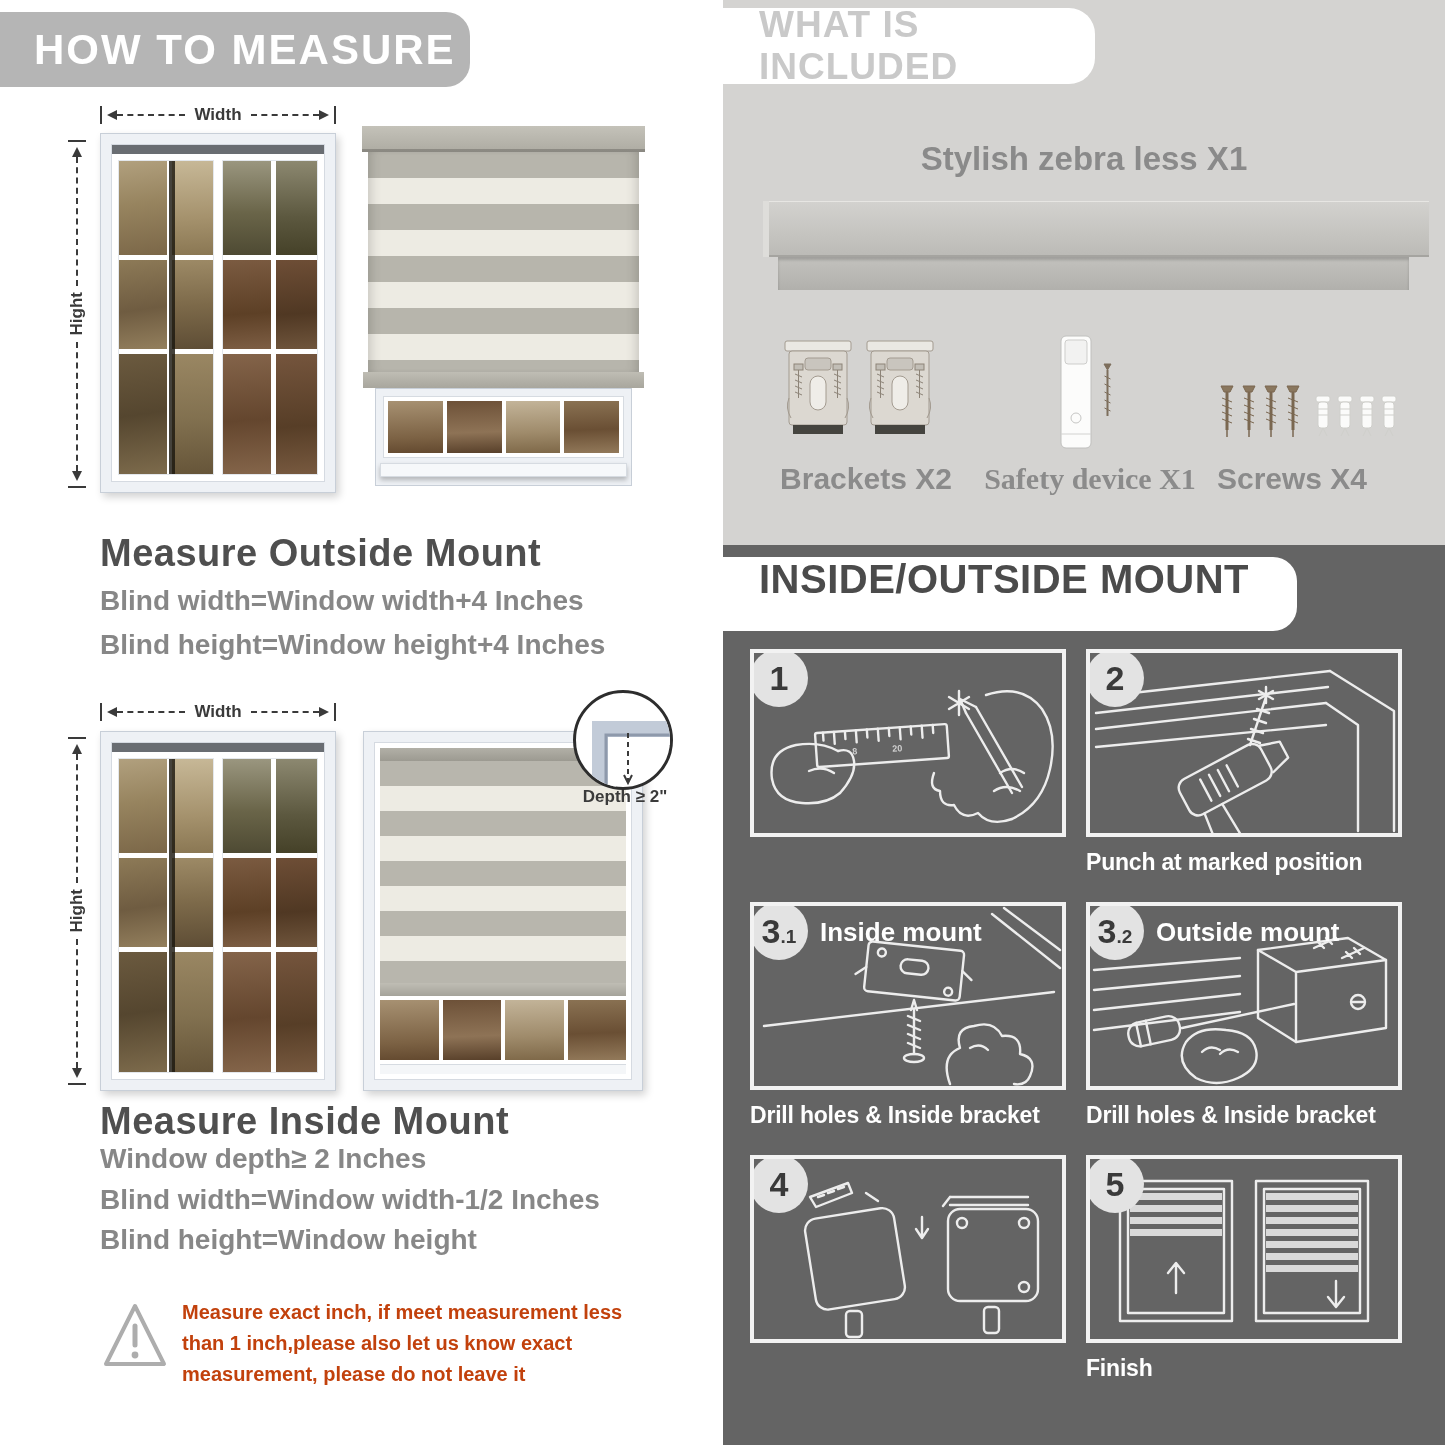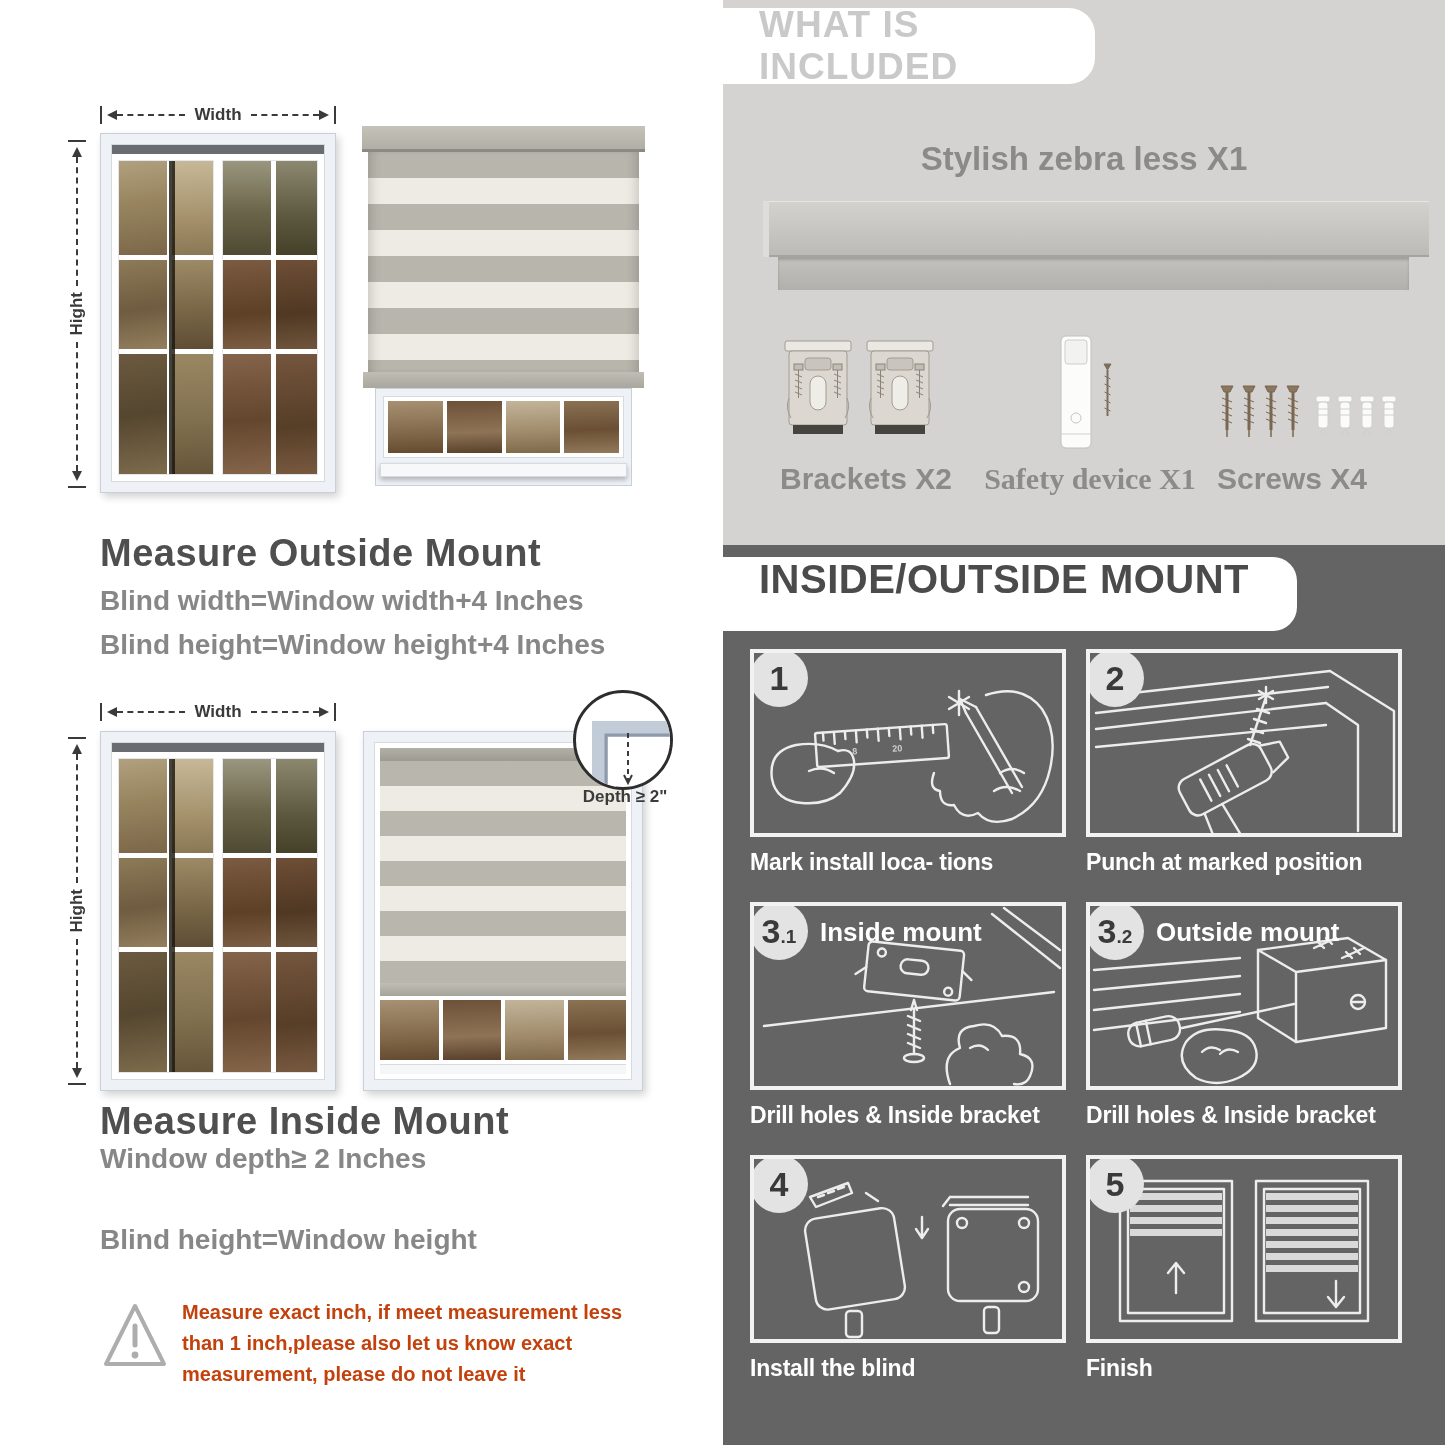--- a/index.html
+++ b/index.html
@@ -124,20 +124,23 @@
   .ptitle{position:absolute;left:66px;top:11px;font-size:26px;font-weight:bold;color:#ffffff;z-index:3;}
   .caption{margin-top:12px;font-size:23px;font-weight:bold;color:#ffffff;letter-spacing:-.2px;white-space:nowrap;}
 </style>
 </head>
 <body>
 
 <div class="page">
 
   <div class="left-col">
 
+    <div class="band-gray">
+      <span>HOW TO MEASURE</span>
+    </div>
 
     <div class="h-arrow" style="left:100px;top:106px;width:236px;">
       <span class="tick"></span>
       <span class="head-l"></span>
       <span class="dash"></span>
       <span class="lbl">Width</span>
       <span class="dash"></span>
       <span class="head-r"></span>
       <span class="tick"></span>
     </div>
@@ -259,20 +262,21 @@
           <path d="M30 94 L30 42 L94 42" fill="none" stroke="#8e99ab" stroke-width="3"></path>
           <path d="M52 40 L52 94" fill="none" stroke="#3a3a3a" stroke-width="2" stroke-dasharray="5 4"></path>
           <path d="M48 82 L52 90 L56 82" fill="none" stroke="#3a3a3a" stroke-width="2"></path>
         </svg>
       </div>
       <div class="mag-label">Depth ≥ 2"</div>
     </div>
 
     <div class="sec-title" style="left:100px;top:1100px;">Measure Inside Mount</div>
     <div class="spec-line" style="left:100px;top:1143px;">Window depth≥ 2 Inches</div>
+    <div class="spec-line" style="left:100px;top:1184px;">Blind width=Window width-1/2 Inches</div>
     <div class="spec-line" style="left:100px;top:1224px;">Blind height=Window height</div>
 
     <svg class="abs" style="left:102px;top:1299px;" width="66" height="74" viewBox="0 0 66 74">
       <path d="M33 7 L62 65 L4 65 Z" fill="none" stroke="#adadad" stroke-width="4" stroke-linejoin="round"></path>
       <line x1="33" y1="27" x2="33" y2="46" stroke="#adadad" stroke-width="5" stroke-linecap="round"></line>
       <circle cx="33" cy="56" r="3.4" fill="#adadad" stroke="none"></circle>
     </svg>
     <div class="warn-text">Measure exact inch, if meet measurement less than 1 inch,please also let us know exact measurement, please do not leave it</div>
   </div>
 
@@ -401,21 +405,20 @@
                 <text x="138" y="98" style="fill:#cfcfcf;stroke:none;font-size:9px;font-weight:bold">20</text>
               </g>
               <path d="M205 38 v24 M195 44 l20 12 M215 44 l-20 12"></path>
               <path d="M258 140 L212 60 M268 134 L222 54"></path>
               <path d="M212 60 L206 46 L222 54"></path>
               <path d="M232 42 Q268 30 288 56 Q304 80 296 116 Q288 152 258 166"></path>
               <path d="M258 166 Q236 174 224 160 Q208 168 200 152 Q186 154 186 138 Q174 136 180 120"></path>
               <path d="M246 120 Q258 112 270 120 M240 138 Q252 130 266 138"></path>
             </svg>
           </div>
-          <div class="caption">Mark install loca- tions</div>
         </div>
 
         <div class="step">
           <div class="panel">
             <div class="badge">
                 <span class="main">2</span>
               </div>
             <svg viewBox="0 0 308 180">
               <path d="M6 44 L240 18"></path>
                 <path d="M6 60 L238 34"></path>
@@ -507,21 +510,20 @@
               <rect x="92" y="152" width="16" height="26" rx="4"></rect>
               <path d="M168 58 v20 M162 70 l6 9 6 -9"></path>
               <path d="M196 38 h78 M196 46 h78 M196 38 l-7 9"></path>
               <rect x="194" y="50" width="90" height="92" rx="12"></rect>
               <circle cx="270" cy="64" r="5"></circle>
                 <circle cx="270" cy="128" r="5"></circle>
                 <circle cx="208" cy="64" r="5"></circle>
               <rect x="230" y="148" width="15" height="26" rx="4"></rect>
             </svg>
           </div>
-          <div class="caption">Install the blind</div>
         </div>
 
         <div class="step">
           <div class="panel">
             <div class="badge">
                 <span class="main">5</span>
               </div>
             <svg viewBox="0 0 308 180">
               <rect x="30" y="22" width="112" height="140"></rect>
               <rect x="38" y="30" width="96" height="124"></rect>

